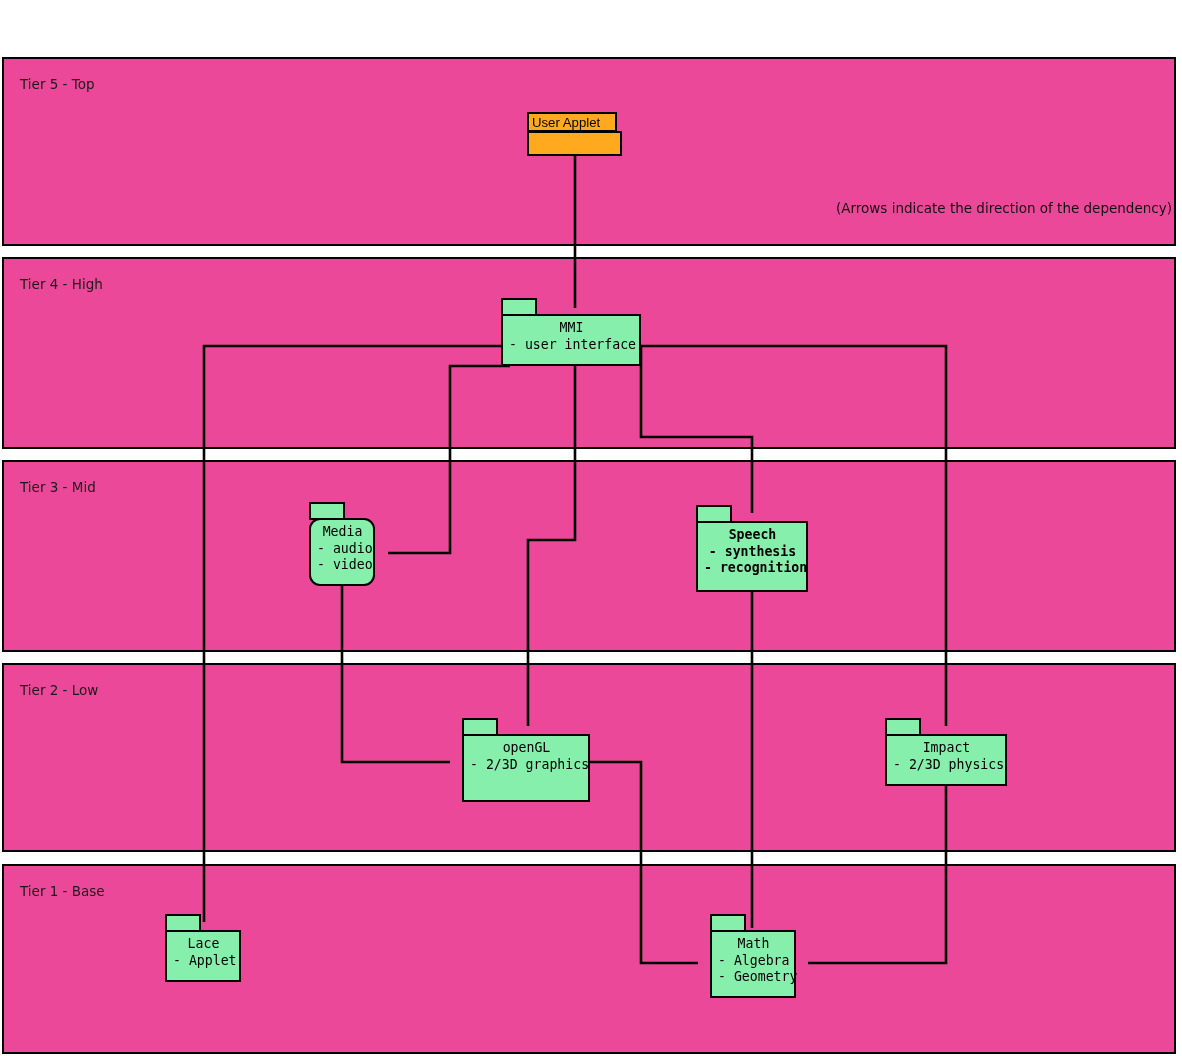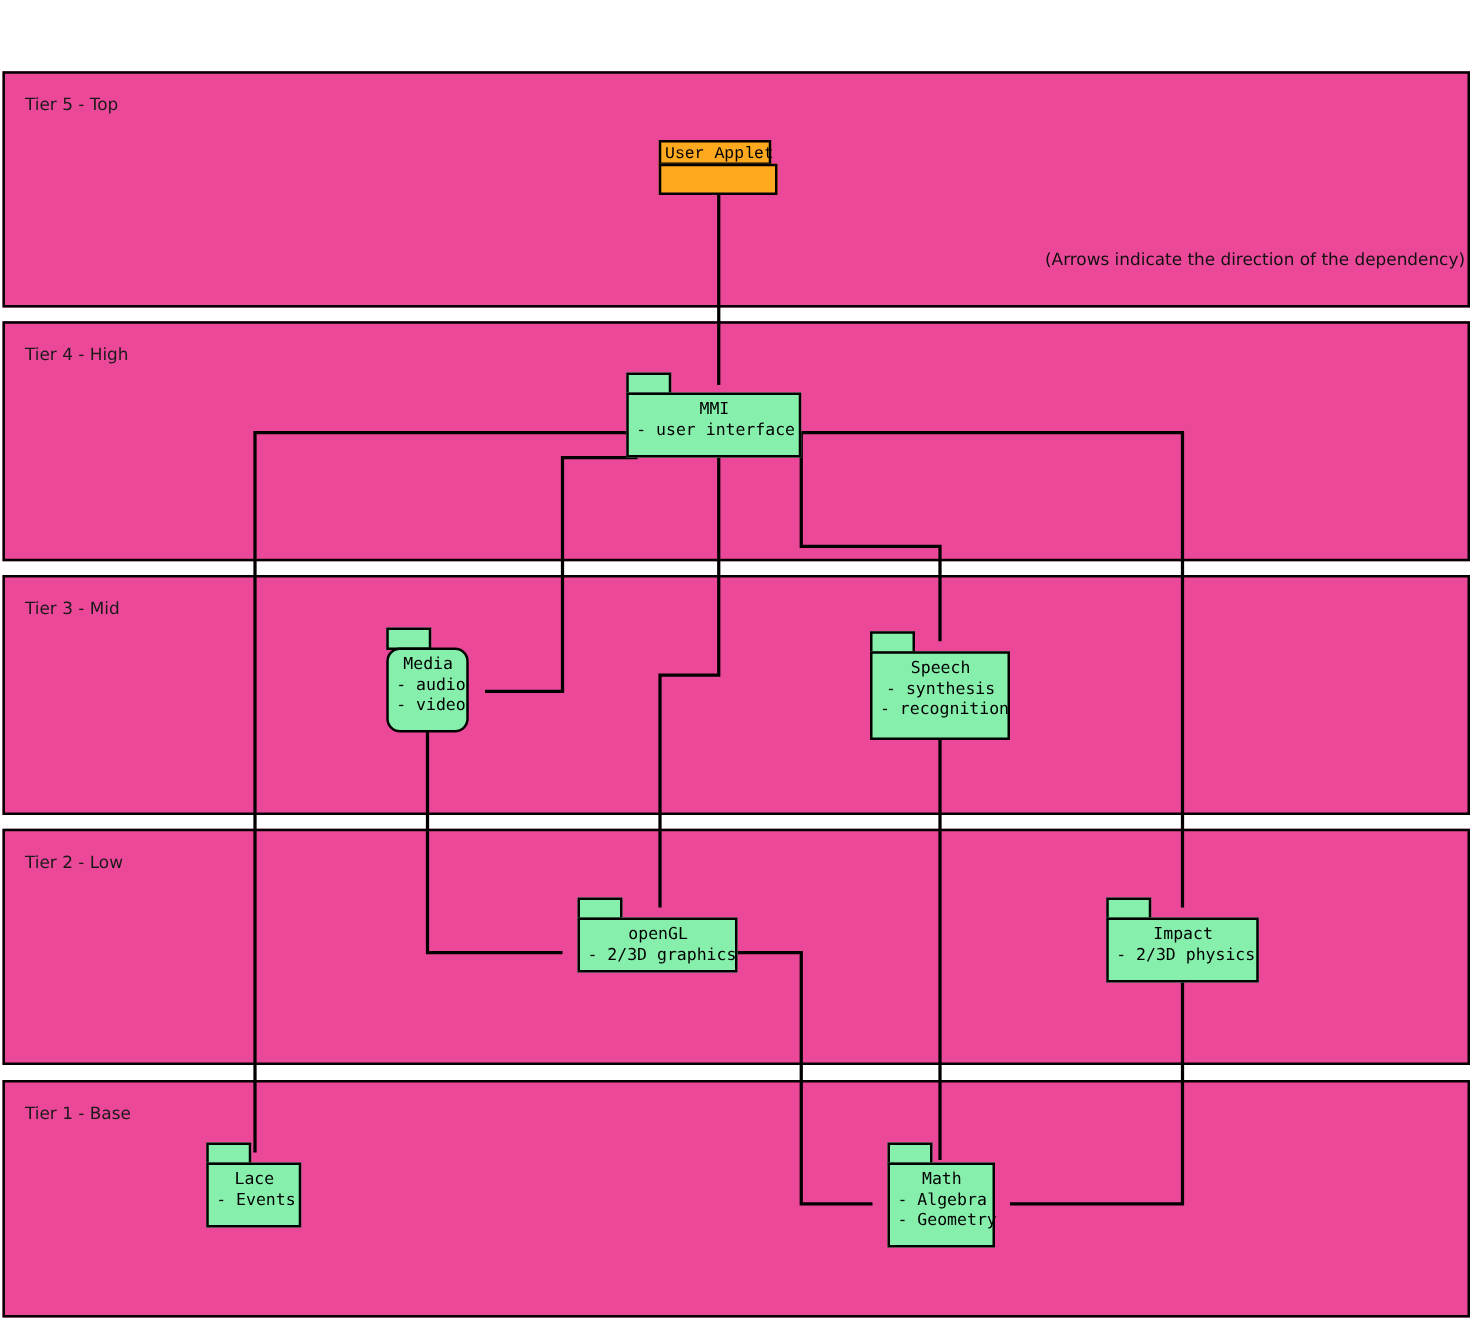--- a/index.html
+++ b/index.html
@@ -82,21 +82,21 @@
   .pkg.orange .pkg-tab, .pkg.orange .pkg-body { background: #ffa91e; }
   .applet-label {
     position: absolute;
     left: 0;
     top: 0;
     width: 90px;
     height: 20px;
     box-sizing: border-box;
     border: 2.5px solid #000000;
     background: #ffa91e;
-    font-family: Liberation Mono, monospace;
+    font-family: Liberation Sans, sans-serif;
     font-size: 13.2px;
     line-height: 15px;
     padding: 1px 2px 0 3px;
     color: #000000;
     white-space: nowrap;
   }
   #wires {
     position: absolute;
     left: 0;
     top: 0;
@@ -204,48 +204,48 @@
     <div class="pkg-tab"></div>
     <div class="pkg-body" style="width:66px; height:68px;border-radius:11px;">
       <div>Media</div>
       <div>- audio</div>
       <div>- video</div>
     </div>
   </div>
 
   <div class="pkg green" style="left:696px; top:505px; width:112px; height:87px;">
     <div class="pkg-tab"></div>
-    <div class="pkg-body" style="width:112px; height:71px;">
+    <div class="pkg-body" style="width:112px; height:71px;font-weight:bold;">
       <div>Speech</div>
       <div>- synthesis</div>
       <div>- recognition</div>
     </div>
   </div>
 
   <div class="pkg green" style="left:462px; top:718px; width:128px; height:68px;">
     <div class="pkg-tab"></div>
-    <div class="pkg-body" style="width:128px; height:44px;">
+    <div class="pkg-body" style="width:128px; height:68px;">
       <div>openGL</div>
       <div>- 2/3D graphics</div>
     </div>
   </div>
 
   <div class="pkg green" style="left:885px; top:718px; width:122px; height:68px;">
     <div class="pkg-tab"></div>
     <div class="pkg-body" style="width:122px; height:52px;">
       <div>Impact</div>
       <div>- 2/3D physics</div>
     </div>
   </div>
 
   <div class="pkg green" style="left:165px; top:914px; width:76px; height:68px;">
     <div class="pkg-tab"></div>
     <div class="pkg-body" style="width:76px; height:52px;">
       <div>Lace</div>
-      <div>- Events</div>
+      <div>- Applet</div>
     </div>
   </div>
 
   <div class="pkg green" style="left:710px; top:914px; width:86px; height:84px;">
     <div class="pkg-tab"></div>
     <div class="pkg-body" style="width:86px; height:68px;">
       <div>Math</div>
       <div>- Algebra</div>
       <div>- Geometry</div>
     </div>

